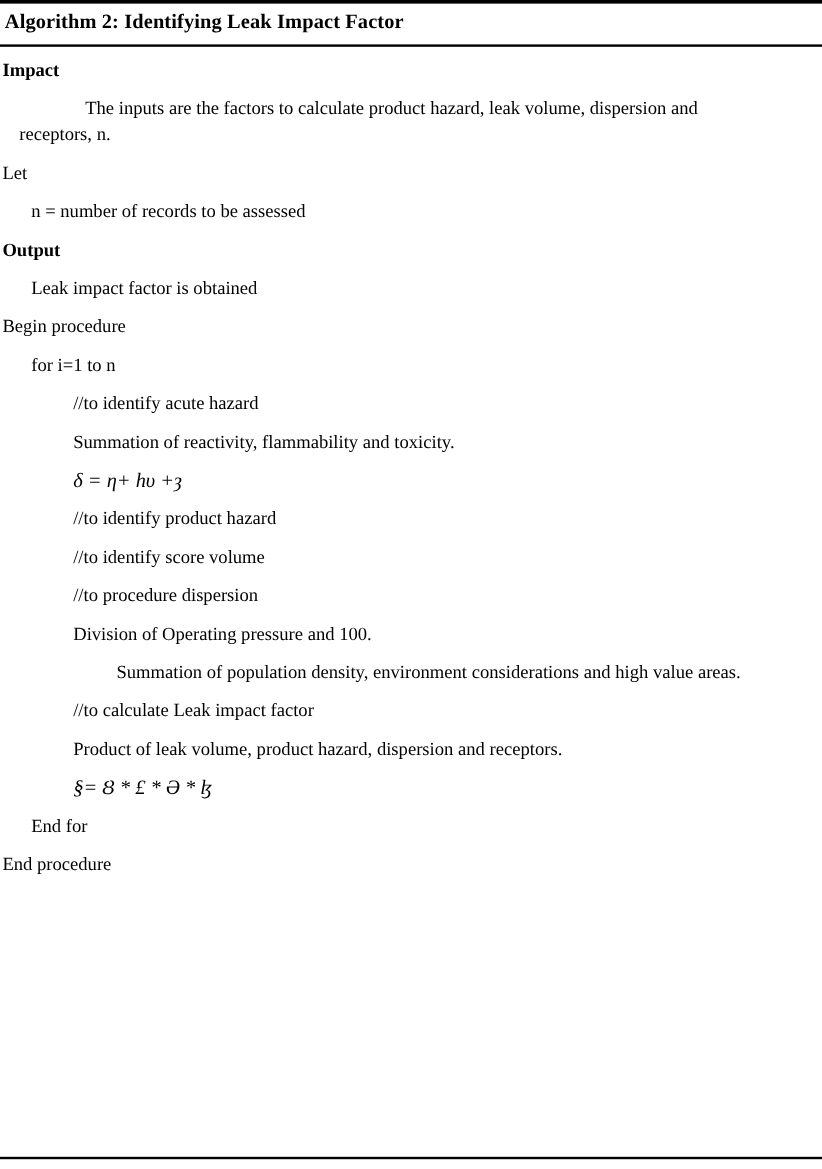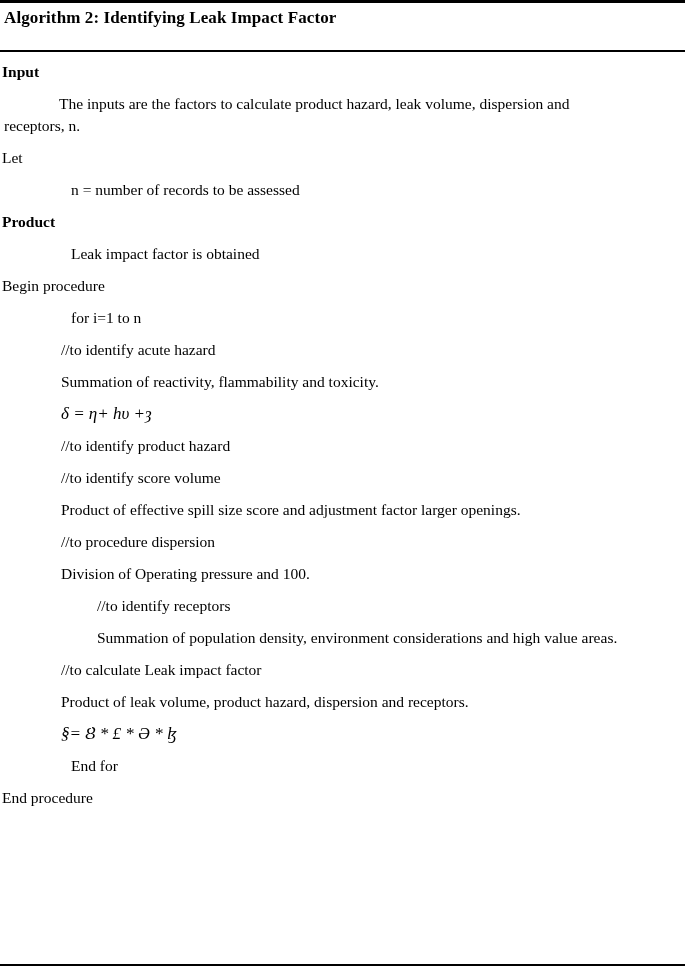--- a/index.html
+++ b/index.html
@@ -18,75 +18,73 @@
     box-sizing: border-box;
   }
   .title-row {
     box-sizing: border-box;
     width: 685px;
     border-top: 3px solid #000000;
     border-bottom: 2px solid #000000;
     font-weight: bold;
     font-size: 17px;
     line-height: 22px;
-    padding: 4px 4px 21px 4px;
+    padding: 4px 4px 8px 4px;
     letter-spacing: 0.1px;
   }
   .body {
     padding-top: 9px;
     font-size: 15.5px;
   }
   .line {
     line-height: 22px;
     margin-bottom: 10px;
     white-space: pre-wrap;
   }
   .ind0 { margin-left: 2px; }
-  .ind1 { margin-left: 71px; }
+  .ind1 { margin-left: 26px; }
   .ind2 { margin-left: 61px; }
   .ind3 { margin-left: 97px; }
   .para {
-    margin-left: 4px;
+    margin-left: 16px;
     text-indent: 55px;
     padding-right: 55px;
   }
   .bold { font-weight: bold; }
   .formula { font-size: 17px; font-style: italic; }
   .bottom-rule {
     position: absolute;
     left: 0;
     top: 964px;
     width: 685px;
     height: 0;
     border-top: 2px solid #000000;
   }
 </style>
 </head>
 <body>
 
 <div class="page">
   <div class="title-row">Algorithm 2: Identifying Leak Impact Factor</div>
   <div class="body">
-      <div class="line ind0 bold">Input</div>
+      <div class="line ind0 bold">Impact</div>
       <div class="line para">The inputs are the factors to calculate product hazard, leak volume, dispersion and receptors, n.</div>
       <div class="line ind0">Let</div>
       <div class="line ind1">n = number of records to be assessed</div>
-      <div class="line ind0 bold">Product</div>
+      <div class="line ind0 bold">Output</div>
       <div class="line ind1">Leak impact factor is obtained</div>
       <div class="line ind0">Begin procedure</div>
       <div class="line ind1">for i=1 to n</div>
       <div class="line ind2">//to identify acute hazard</div>
       <div class="line ind2">Summation of reactivity, flammability and toxicity.</div>
       <div class="line ind2 formula">δ = η+ hυ +ȝ</div>
       <div class="line ind2">//to identify product hazard</div>
       <div class="line ind2">//to identify score volume</div>
-      <div class="line ind2">Product of effective spill size score and adjustment factor larger openings.</div>
       <div class="line ind2">//to procedure dispersion</div>
       <div class="line ind2">Division of Operating pressure and 100.</div>
-      <div class="line ind3">//to identify receptors</div>
       <div class="line ind3">Summation of population density, environment considerations and high value areas.</div>
       <div class="line ind2">//to calculate Leak impact factor</div>
       <div class="line ind2">Product of leak volume, product hazard, dispersion and receptors.</div>
       <div class="line ind2 formula">§= Ȣ * £ * Ə * ɮ</div>
       <div class="line ind1">End for</div>
       <div class="line ind0">End procedure</div>
     </div>
   <div class="bottom-rule"></div>
 </div>
 

